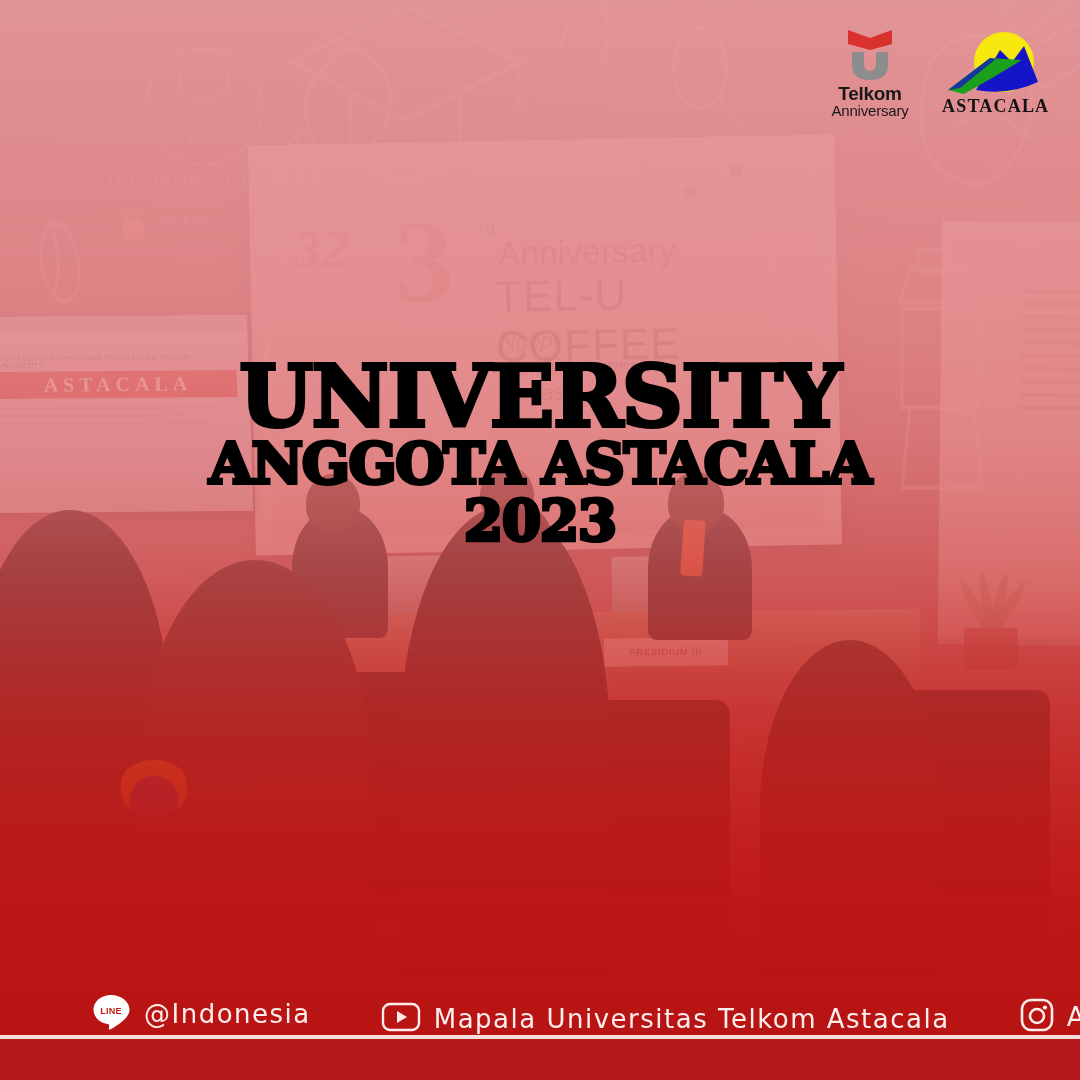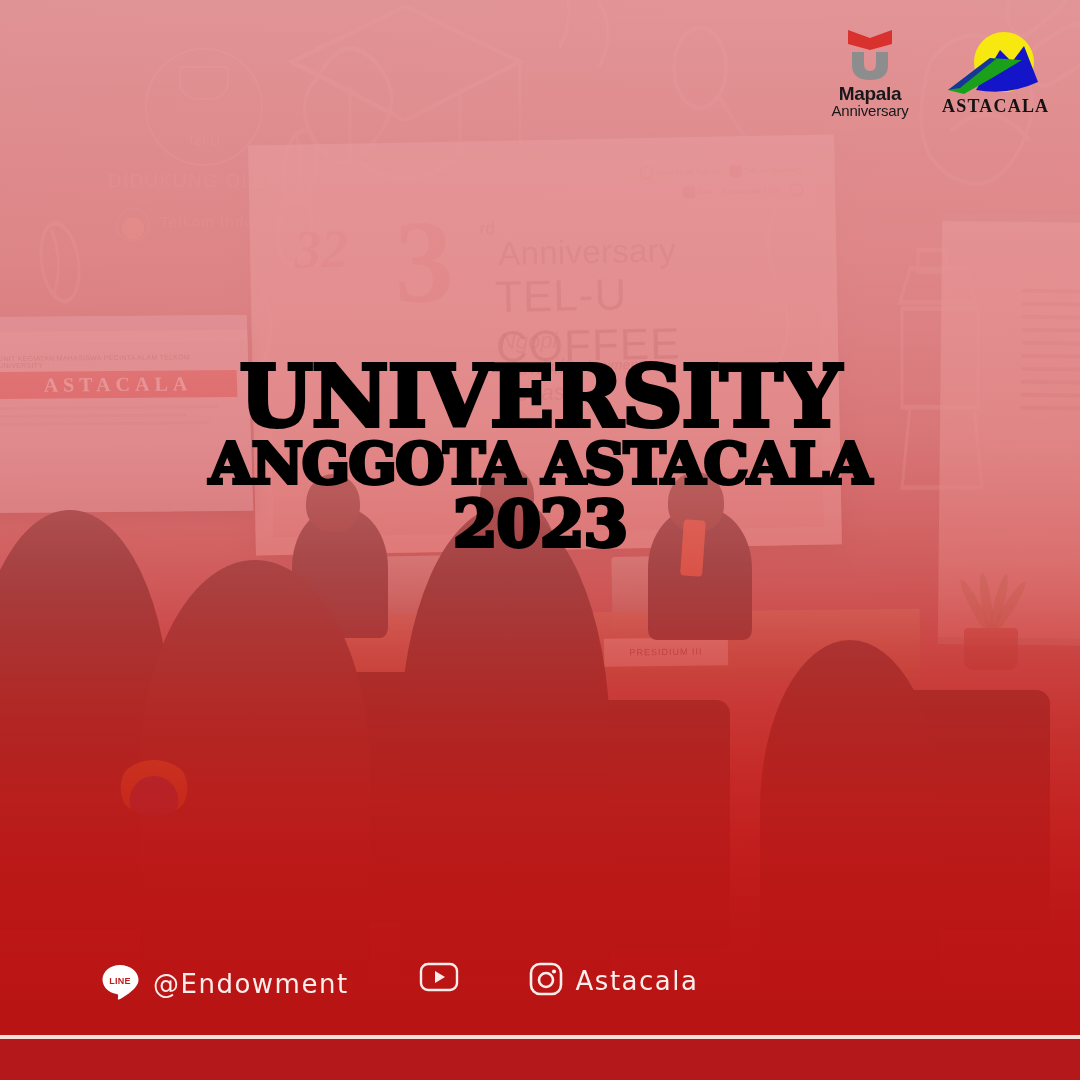--- a/index.html
+++ b/index.html
@@ -272,26 +272,26 @@
     color:#000;
     font-family:"DejaVu Serif", serif;
     font-weight:700;
     line-height:.94;
     letter-spacing:-1px;
     -webkit-text-stroke:4px #000;
     paint-order:stroke fill;
   }
   .title .l1{font-size:84px;}
   .title .l2{font-size:56px;}
-  .title .l3{font-size:64px;margin-top:4px;}
+  .title .l3{font-size:56px;margin-top:4px;}
 
   
   .footer{
-    position:absolute;left:12px;right:0;bottom:44px;height:74px;
-    display:flex;align-items:flex-start;
+    position:absolute;left:3px;right:0;bottom:44px;height:74px;
+    display:flex;align-items:flex-end;
     color:#fdf0ee;
   }
   .fitem{display:flex;align-items:center;gap:13px;}
   .fitem.line{margin-left:88px;}
   .fitem.yt{margin-left:70px;}
   .fitem.ig{margin-left:70px;}
   .flabel{
     font-size:26px;letter-spacing:1.5px;font-weight:400;
     font-family:"DejaVu Sans", sans-serif;
     color:#fdeeec;white-space:nowrap;
@@ -469,21 +469,21 @@
 
   <div class="logos">
 
     <div class="telkom">
       <div class="mark">
         <svg viewBox="0 0 56 52" width="56" height="52" aria-hidden="true">
           <path d="M6 2 L28 10 L50 2 L50 16 L28 22 L6 16 Z" fill="#d8312e"></path>
           <path d="M10 24 h12 v12 q0 7 6 7 q6 0 6 -7 V24 h12 v13 q0 15 -18 15 q-18 0 -18 -15 Z" fill="#8d8d8d"></path>
         </svg>
       </div>
-      <div class="t1">Mapala</div>
+      <div class="t1">Telkom</div>
       <div class="t2">Anniversary</div>
     </div>
 
     <div class="asta">
       <div class="mark">
         <svg viewBox="0 0 96 76" width="96" height="76" aria-hidden="true">
           <circle cx="58" cy="34" r="30" fill="#f7e80f"></circle>
           <path d="M30 62 L54 22 L66 34 L78 18 L92 54 q-30 14 -62 8 Z" fill="#1414c8"></path>
           <path d="M2 62 L44 30 L76 32 L46 50 L18 66 Z" fill="#1aa01a"></path>
           <path d="M2 62 L44 30 L50 31 L14 60 Z" fill="#1414c8" opacity=".75"></path>
@@ -502,30 +502,31 @@
 
   <div class="footer">
 
     <div class="fitem line">
       <span class="ic">
         <svg width="40" height="40" viewBox="0 0 40 40" aria-hidden="true">
           <path d="M20 3 C10 3 2.5 9.6 2.5 17.6 c0 7.2 5.9 13.2 13.9 14.4 c.6.1 1.4.4 1.6.9 c.2.5.1 1.2.1 1.7 l-.2 1.6 c-.1.5-.4 1.9 1.7 1 c2.1-.9 11.2-6.6 15.3-11.3 c2.8-3.1 3.6-5.3 3.6-8.3 C38.5 9.6 30 3 20 3 Z" fill="#ffffff"></path>
           <text x="20" y="22" text-anchor="middle" font-family="Liberation Sans, sans-serif" font-size="9" font-weight="700" fill="#c11c1a" letter-spacing="0.3">LINE</text>
         </svg>
       </span>
-      <span class="flabel">@Endowment</span>
+      <span class="flabel">@Indonesia</span>
     </div>
 
     <div class="fitem yt">
       <span class="ic">
         <svg width="40" height="30" viewBox="0 0 40 30" aria-hidden="true">
           <rect x="2" y="2" width="36" height="26" rx="7" fill="none" stroke="#fdeeec" stroke-width="2.4"></rect>
           <path d="M16 9 L26 15 L16 21 Z" fill="#fdeeec"></path>
         </svg>
       </span>
+      <span class="flabel">Mapala Universitas Telkom Astacala</span>
     </div>
 
     <div class="fitem ig">
       <span class="ic">
         <svg width="34" height="34" viewBox="0 0 34 34" aria-hidden="true">
           <rect x="2" y="2" width="30" height="30" rx="9" fill="none" stroke="#fdeeec" stroke-width="2.6"></rect>
           <circle cx="17" cy="18" r="7" fill="none" stroke="#fdeeec" stroke-width="2.6"></circle>
           <circle cx="25" cy="9.5" r="2.1" fill="#fdeeec"></circle>
         </svg>
       </span>

